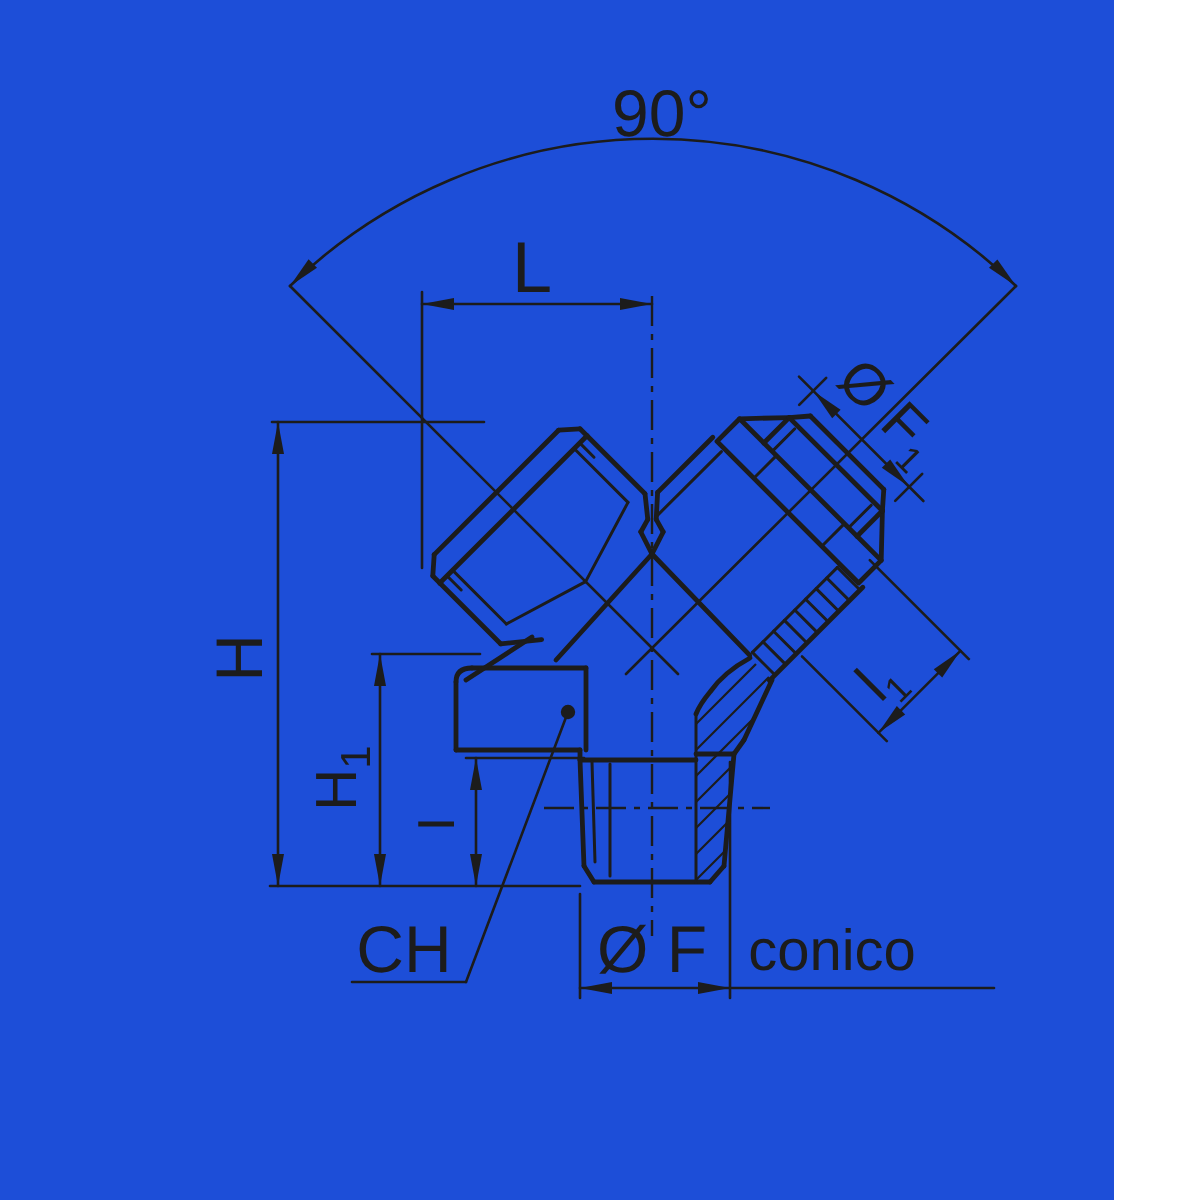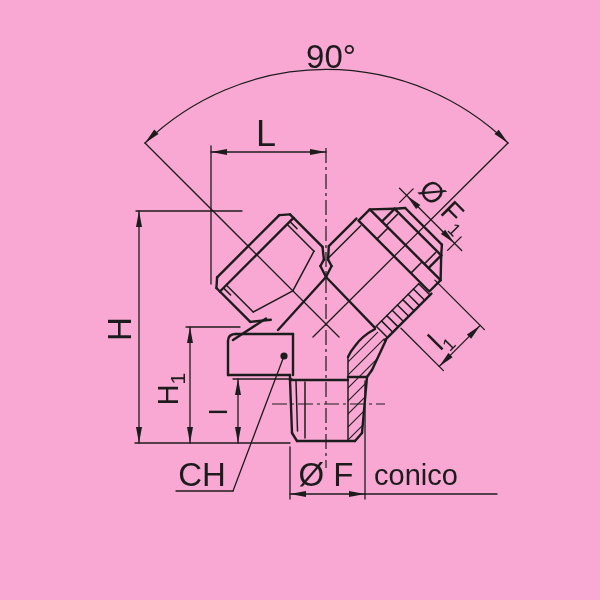--- a/index.html
+++ b/index.html
@@ -1,16 +1,16 @@
 <!DOCTYPE html>
 <html><head>
 <meta charset="utf-8">
 <style>
   html,body{margin:0;padding:0;background:#ffffff;}
-  .stage{position:relative;width:600px;height:600px;background:#f9a8d4;overflow:hidden;
+  .stage{position:relative;width:557px;height:600px;background:#1d4ed8;overflow:hidden;
          font-family:"Liberation Sans","DejaVu Sans",sans-serif;}
   svg{display:block}
   text{font-family:"Liberation Sans","DejaVu Sans",sans-serif;}
   .lbl{font-size:33px;}
   .lbl-big{font-size:36px;}
   .lbl-med{font-size:29px;}
   .lbl-sm{font-size:26px;}
   .sub{font-size:21px;}
   .sub-sm{font-size:18px;}
 </style>

